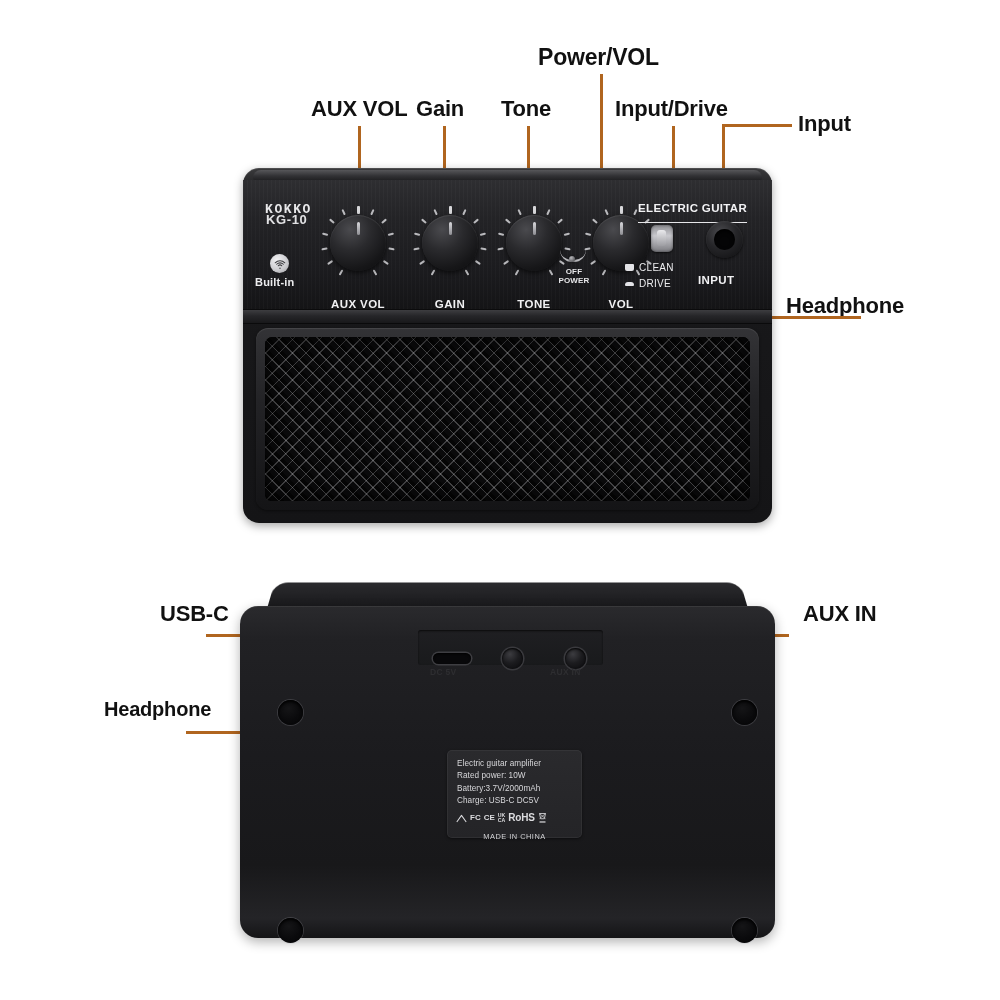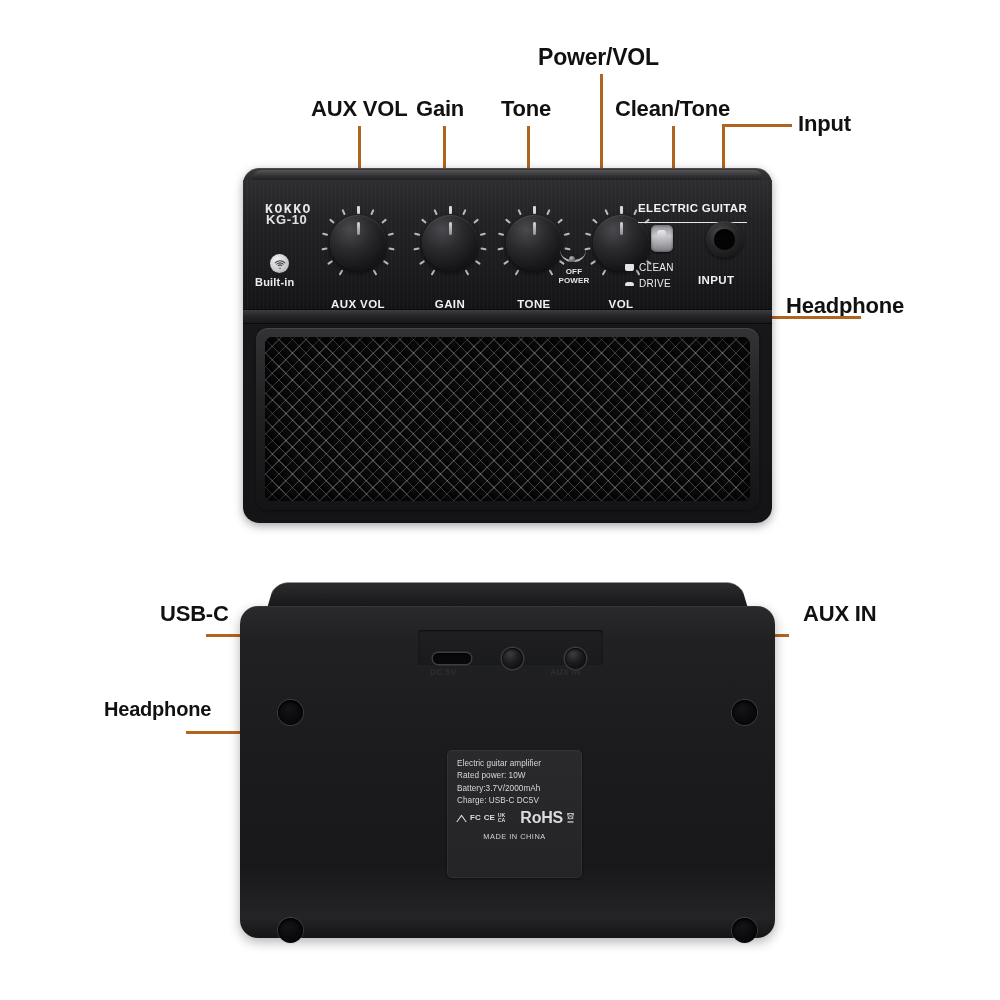--- a/index.html
+++ b/index.html
@@ -235,38 +235,38 @@
     box-shadow: inset 0 2px 3px rgba(0,0,0,.95), 0 0 0 1px rgba(170,170,178,.22);
   }
   #foot-tl { left: 38px; top: 94px; }
   #foot-tr { left: 492px; top: 94px; }
   #foot-bl { left: 38px; top: 312px; }
   #foot-br { left: 492px; top: 312px; }
 
   
   #spec-label {
     position: absolute; left: 207px; top: 144px;
-    width: 135px; height: 128px;
+    width: 135px; height: 88px;
     border-radius: 5px;
     background: linear-gradient(180deg,#2a2a2d 0%,#242427 100%);
     box-shadow: inset 0 0 0 1px rgba(255,255,255,.05), 0 1px 3px rgba(0,0,0,.5);
     padding: 8px 0 0 0;
   }
   .spec-line {
     display: block; font-size: 8.2px; color: #d7d7da; line-height: 12.4px;
     padding-left: 10px; letter-spacing: .05px;
   }
   #cert-row {
     display: flex; align-items: center; gap: 3px;
     padding-left: 9px; margin-top: 4px; height: 13px;
   }
   .cert {
     font-size: 8px; color: #dcdcdf; font-weight: bold; line-height: 1;
   }
-  .cert.rohs { font-size: 16px; letter-spacing: -.2px; margin-left: 12px; }
+  .cert.rohs { font-size: 10px; letter-spacing: -.2px; }
   .cert.ukca { font-size: 5.2px; line-height: 5.4px; text-align: center; }
   #made-in {
     display: block; text-align: center; font-size: 7.4px;
     color: #d3d3d6; letter-spacing: .5px; margin-top: 7px;
   }
   svg { display: block; }
 </style>
 </head>
 <body>
 
@@ -277,21 +277,21 @@
 
   <div class="callout-label" style="left:311px; top:96px; font-size:22px;">AUX VOL</div>
   <div class="lead lead-v" style="left:358px; top:126px; height:110px;"></div>
 
   <div class="callout-label" style="left:416px; top:96px; font-size:22px;">Gain</div>
   <div class="lead lead-v" style="left:443px; top:126px; height:110px;"></div>
 
   <div class="callout-label" style="left:501px; top:96px; font-size:22px;">Tone</div>
   <div class="lead lead-v" style="left:527px; top:126px; height:110px;"></div>
 
-  <div class="callout-label" style="left:615px; top:96px; font-size:22px;">Clean/Tone</div>
+  <div class="callout-label" style="left:615px; top:96px; font-size:22px;">Input/Drive</div>
   <div class="lead lead-v" style="left:672px; top:126px; height:92px;"></div>
 
   <div class="callout-label" style="left:798px; top:111px; font-size:22px;">Input</div>
   <div class="lead lead-h" style="left:722px; top:124px; width:70px;"></div>
   <div class="lead lead-v" style="left:722px; top:124px; height:100px;"></div>
 
   <div class="callout-label" style="left:786px; top:293px; font-size:22px;">Headphone</div>
   <div class="lead lead-v" style="left:566px; top:258px; height:60px;"></div>
   <div class="lead lead-h" style="left:566px; top:316px; width:295px;"></div>
 

